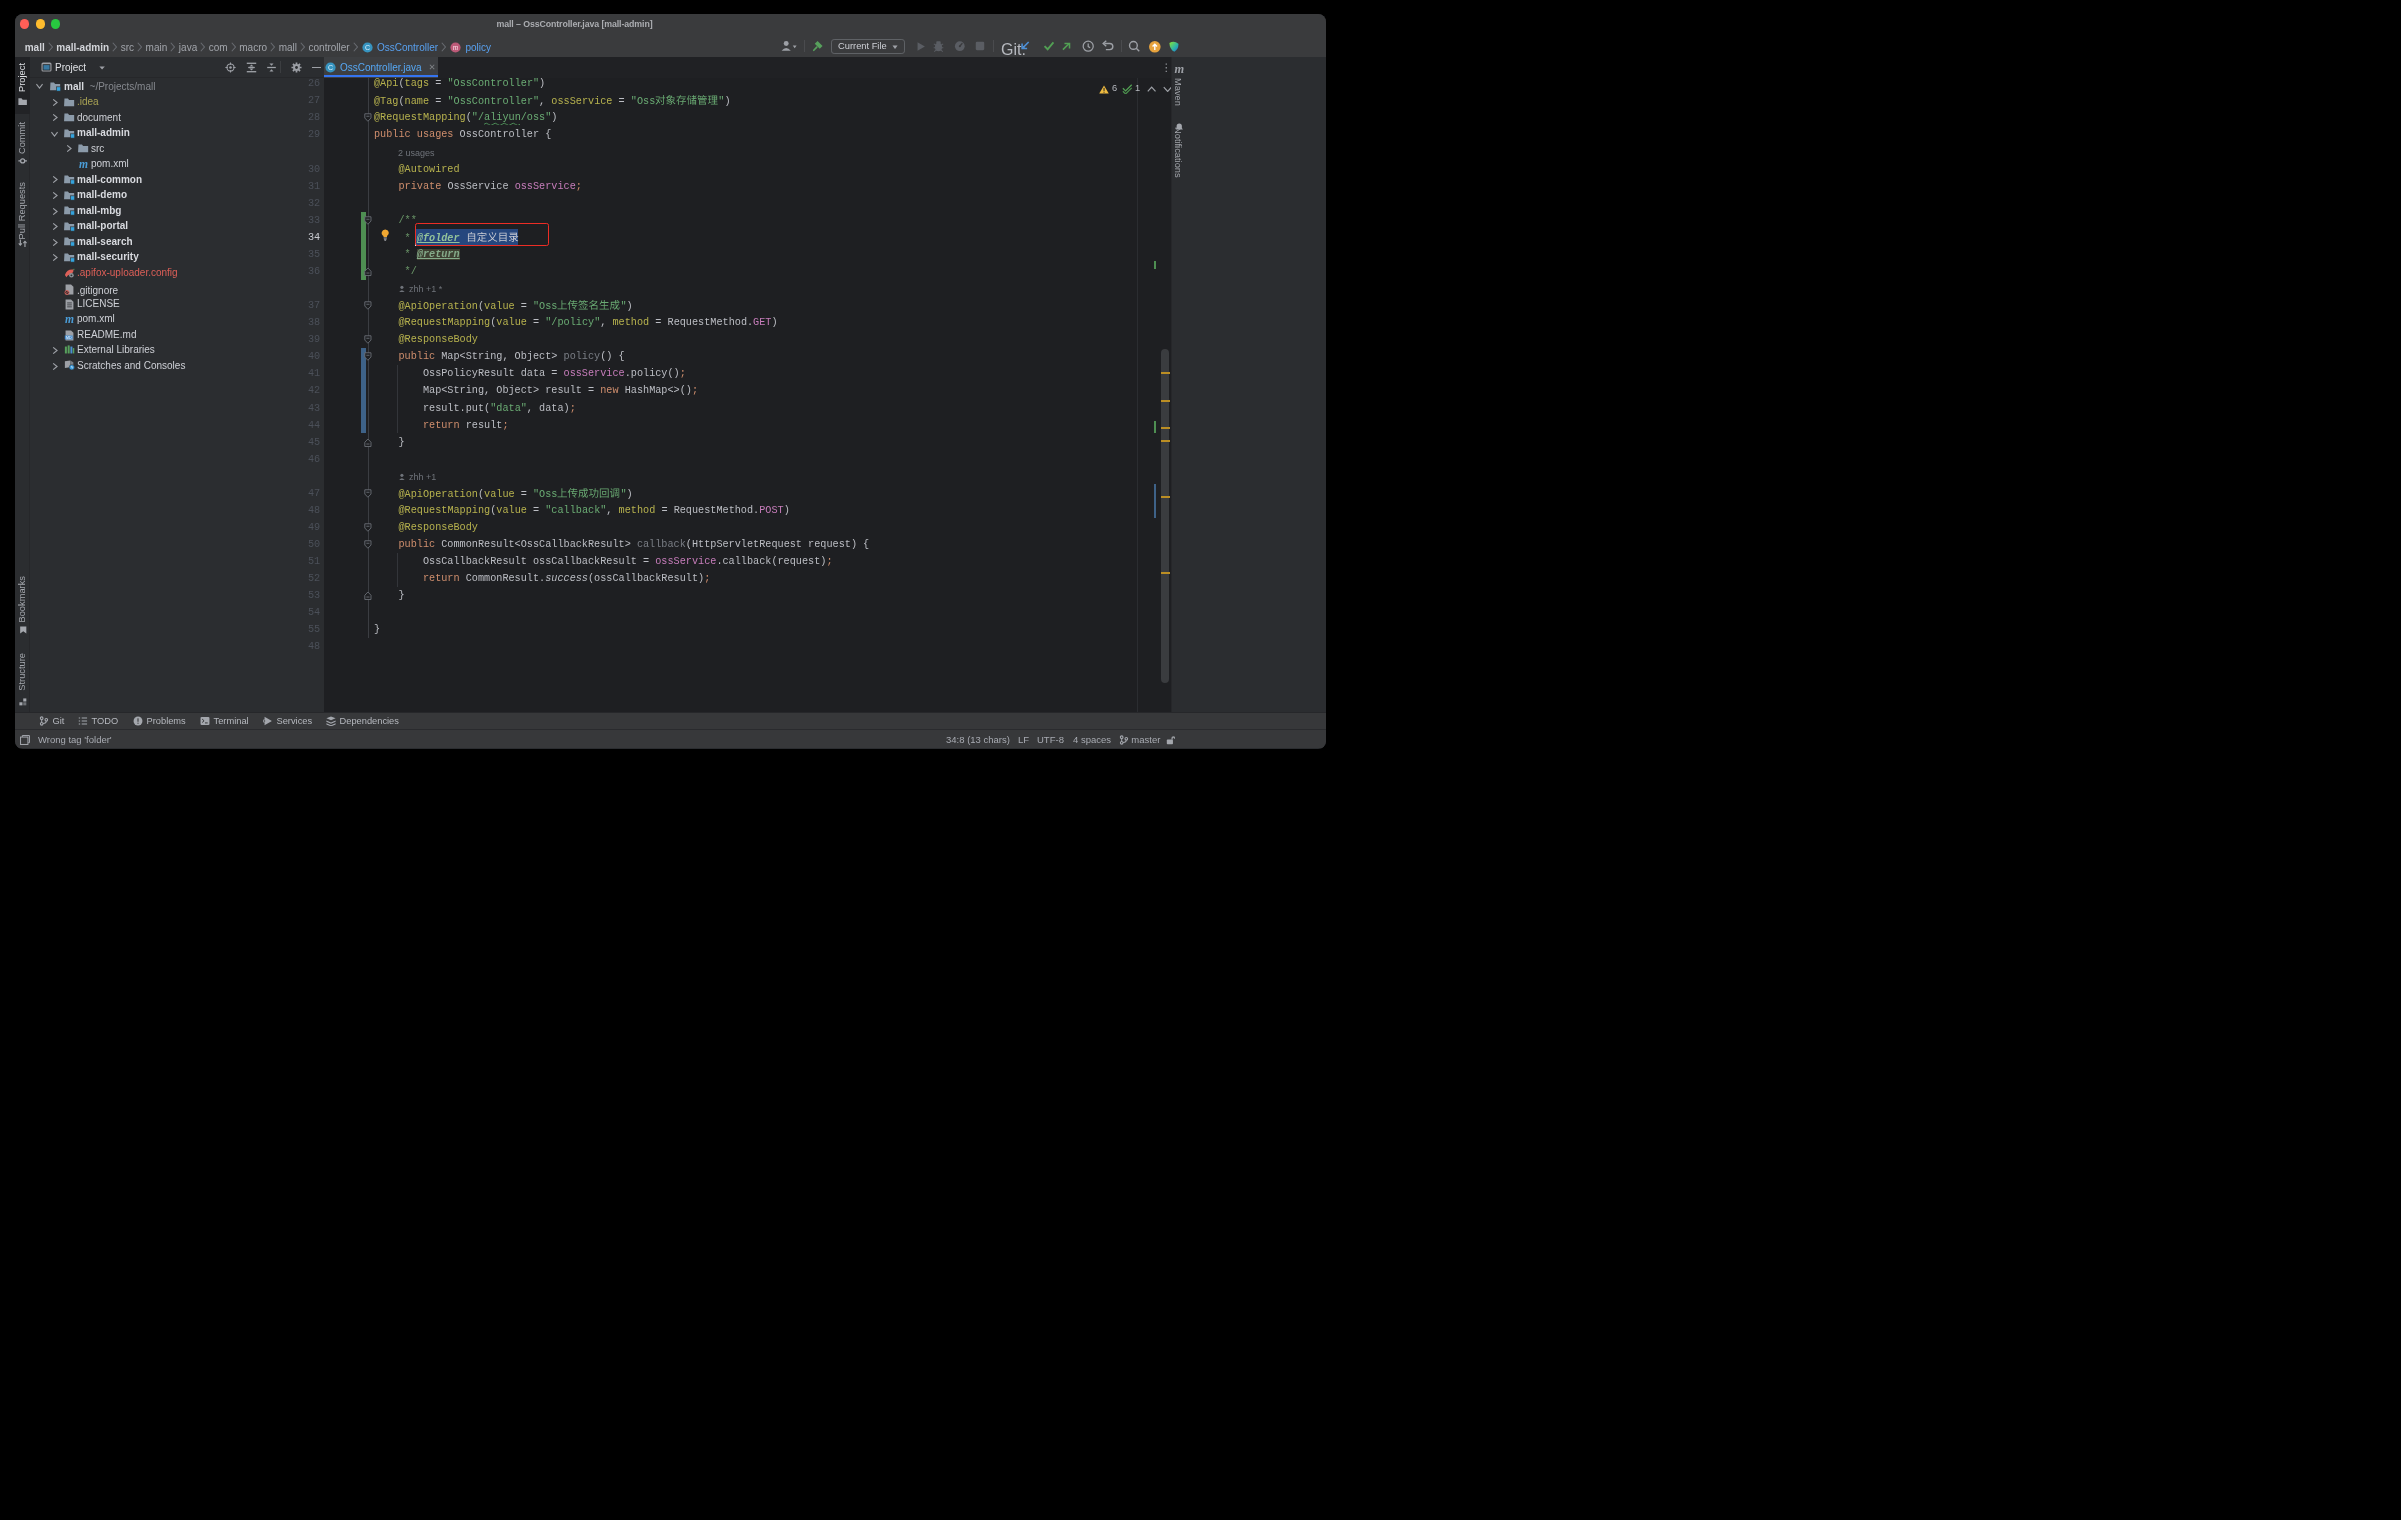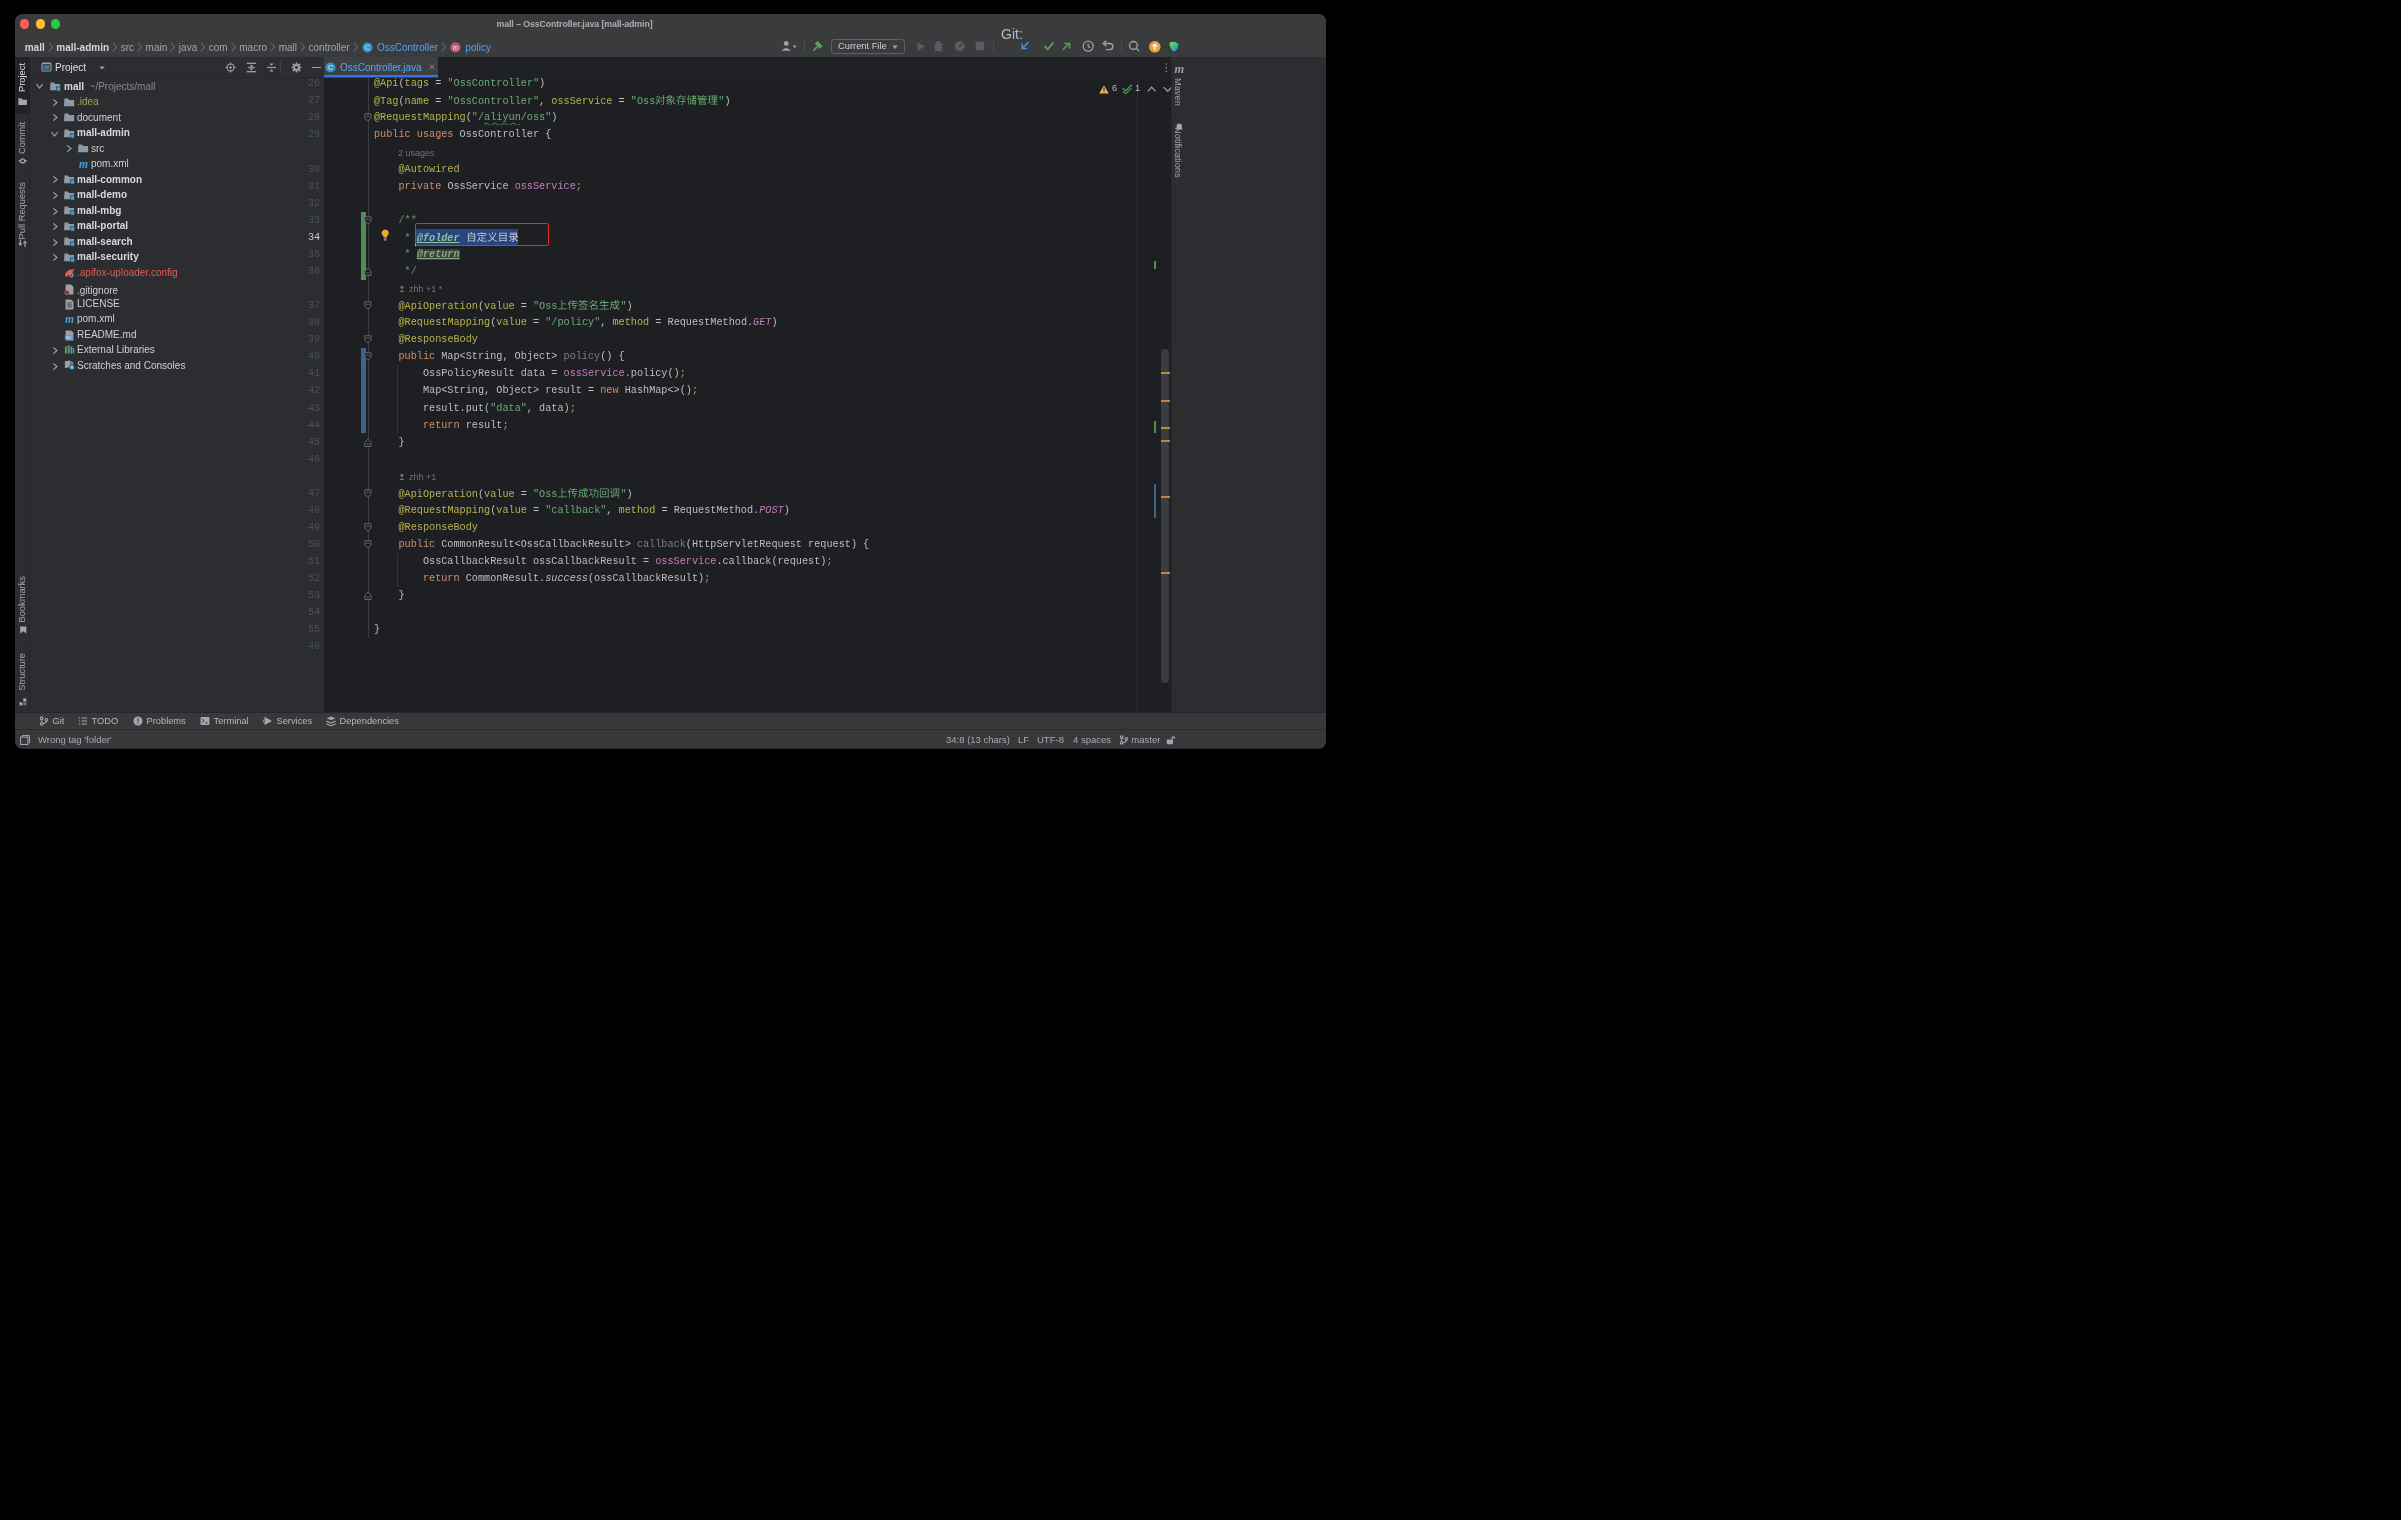--- a/index.html
+++ b/index.html
@@ -19,21 +19,21 @@
 .ptree{position:absolute;left:14.7px;top:43px;width:294px;height:655px;background:#2b2d30}
 .phead{position:absolute;left:0;top:0;width:100%;height:20.6px;border-bottom:0.8px solid #26272a}
 .trow{position:absolute;height:15.5px;display:flex;align-items:center;font-size:10px;color:#ced0d6;white-space:nowrap}
 .editor{position:absolute;left:309px;top:43px;width:847px;height:655px;background:#1e1f22;overflow:hidden}
 .tabbar{position:absolute;left:309px;top:43px;width:847px;height:20.6px;background:#202124}
 .tab{position:absolute;left:309px;top:43px;width:114px;height:20.6px;background:#3d3f42;display:flex;align-items:center;padding-left:1px;font-size:10px;color:#56a8f5}
 .tabu{position:absolute;left:309px;top:61px;width:114px;height:2.3px;background:#3574f0}
 .ln{position:absolute;white-space:pre;font-family:"Liberation Mono",monospace;font-size:10.2px;line-height:17px;color:#bcbec4}
 .gn{position:absolute;width:29.5px;text-align:left;font-family:"Liberation Mono",monospace;font-size:10.2px;line-height:17px;color:#4b5059}
 .kw{color:#cf8e6d}.an{color:#b7b24e}.st{color:#6aab73}.cm{color:#6a9668}.fi{color:#c77dbb}
-.en{color:#c77dbb;font-style:italic}.gm{color:#7a7e85}.it{font-style:italic}.sm{color:#cf8e6d}
+.en{color:#c77dbb;}.gm{color:#7a7e85}.it{font-style:italic}.sm{color:#cf8e6d}
 .inlay{position:absolute;font-size:9px;color:#6f737a;display:flex;align-items:center}
 .bbar{position:absolute;left:0;top:698px;width:100%;height:17.5px;background:#37383a;border-top:0.8px solid #26272a;display:flex;align-items:center;font-size:9.3px;color:#b6b9bf}
 .sbar{position:absolute;left:0;top:715px;width:100%;height:19.4px;background:#37383a;border-top:0.8px solid #2a2b2e;font-size:9.5px;color:#a8abb2}
 .sr{position:absolute;top:0;height:19.4px;display:flex;align-items:center}
 .stripeR{position:absolute;left:1156px;top:43px;width:15.4px;height:655px;background:#2b2d30;border-left:0.8px solid #26272a}
 .vtR{position:absolute;writing-mode:vertical-rl;font-size:9.3px;color:#a4a7ad;left:1158px}
 
 </style></head><body>
 <div id="win">
 <div class="hdr"></div>
@@ -117,21 +117,21 @@
     </svg>
 <svg class="ico" style="left:939px;top:26px" width="11.6" height="12.4" viewBox="0 0 15 16">
       <circle cx="7.5" cy="8" r="6.3" fill="#5a5d63"></circle>
       <path d="M7.5 8 L10.8 4" stroke="#3a3b3d" stroke-width="1.8"></path>
       <circle cx="7.5" cy="8" r="1.3" fill="#3a3b3d"></circle>
     </svg>
 <svg class="ico" style="left:960px;top:27px" width="10" height="10" viewBox="0 0 13 13">
       <rect x="1" y="1" width="11" height="11" rx="1.5" fill="#5a5d63"></rect>
     </svg>
 <div class="abs" style="left:978px;top:26px;width:0.8px;height:12.4px;background:#4a4b4e"></div>
-<div class="abs" style="left:986px;top:12px;font-size:14px;color:#b6b9bf">Git:</div>
+<div class="abs" style="left:986px;top:27px;font-size:16px;color:#b6b9bf">Git:</div>
 <svg class="ico" style="left:1004px;top:26px" width="11.6" height="11.6" viewBox="0 0 15 15">
       <g stroke="#4c8fd6" stroke-width="2" fill="none">
         <path d="M12.5 2.5 L4.5 10.5"></path>
         <path d="M4 4.5 V11 H10.5"></path>
       </g>
     </svg>
 <svg class="ico" style="left:1028px;top:26px" width="11.6" height="11.6" viewBox="0 0 15 15">
       <path d="M2 8 L6 12 L13.5 3" stroke="#52a054" stroke-width="2.4" fill="none"></path>
     </svg>
 <svg class="ico" style="left:1046px;top:26px" width="11.6" height="11.6" viewBox="0 0 15 15">

